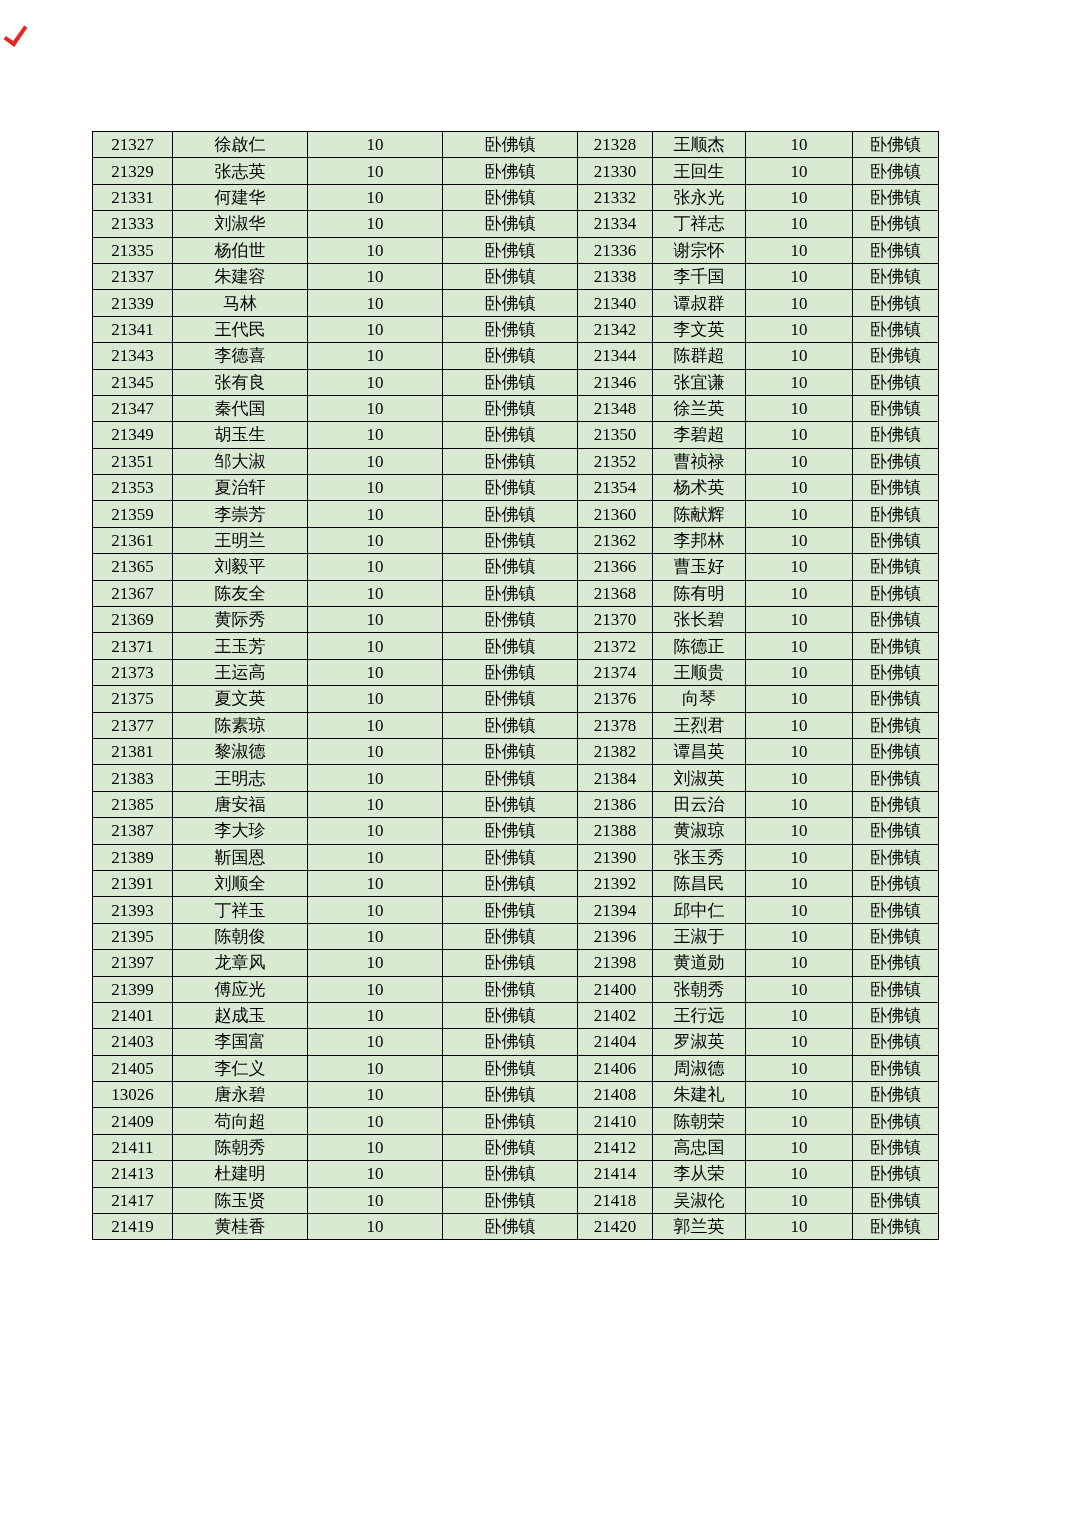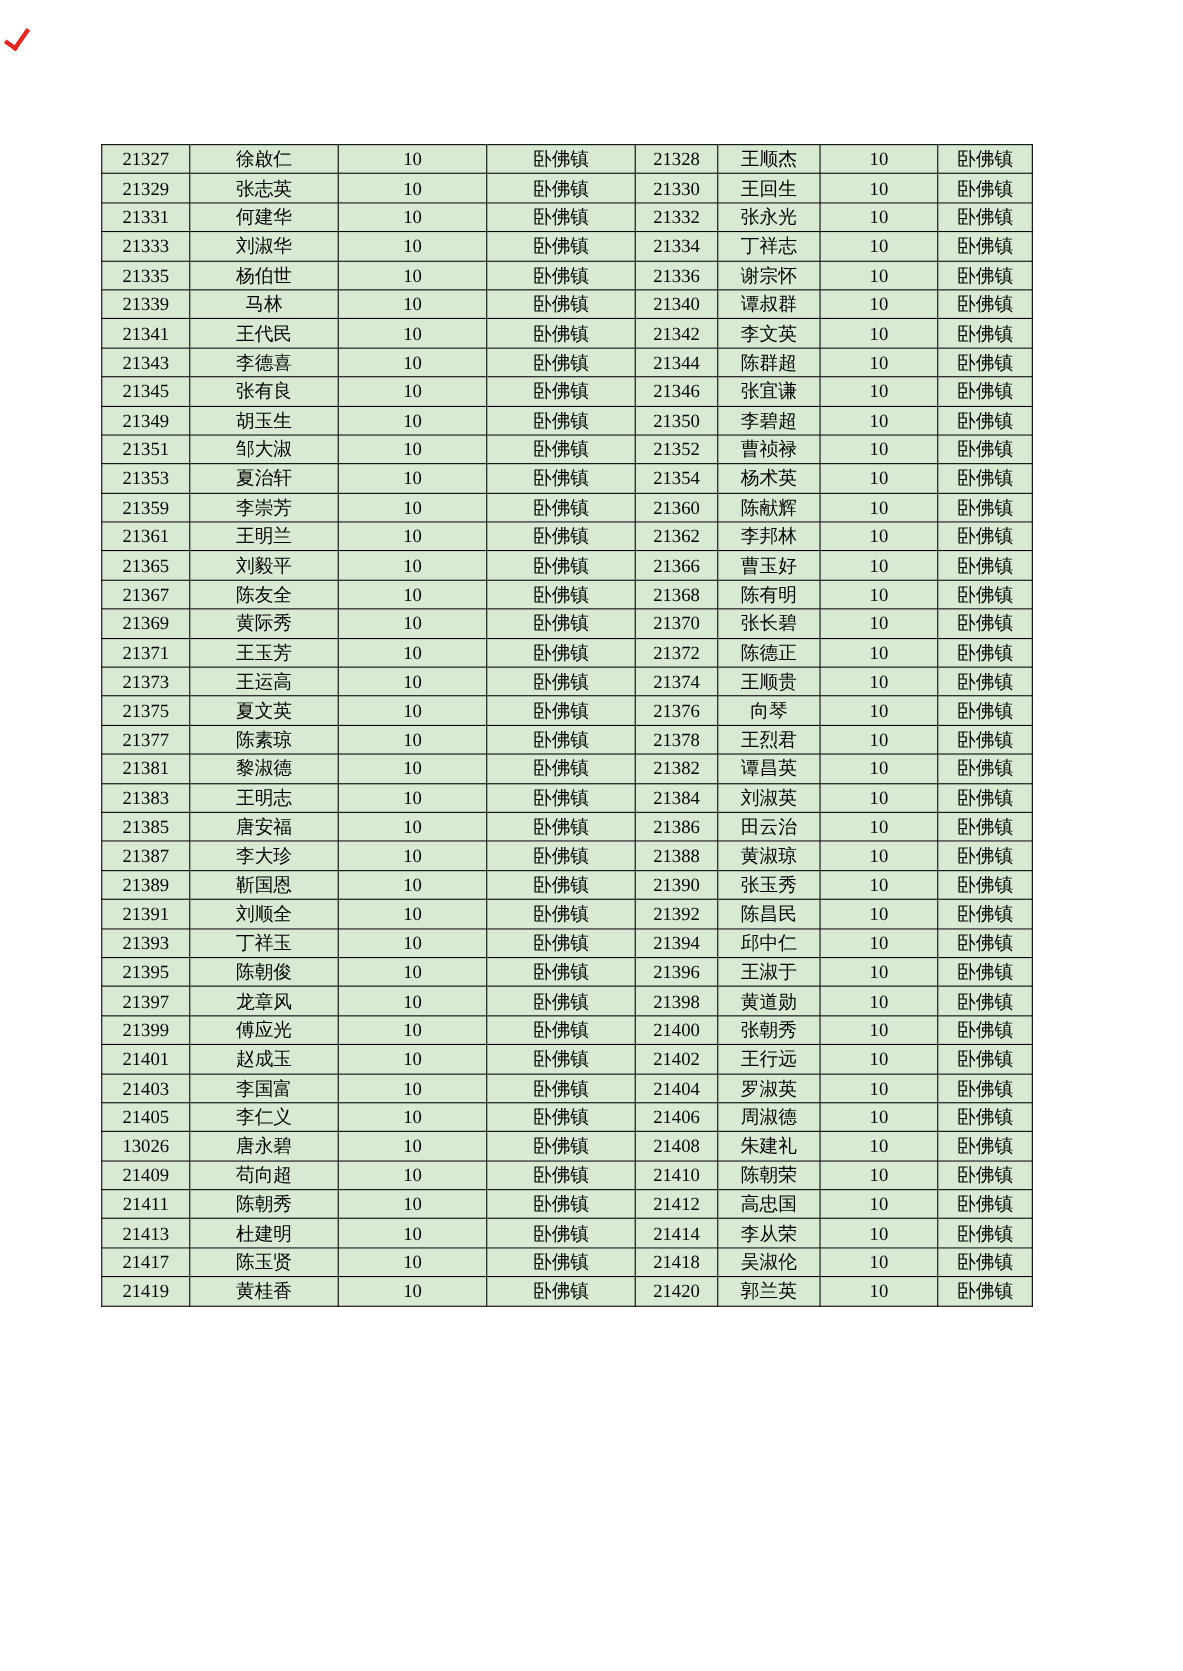--- a/index.html
+++ b/index.html
@@ -117,20 +117,30 @@
     <td>21335</td>
     <td>杨伯世</td>
     <td>10</td>
     <td>卧佛镇</td>
     <td>21336</td>
     <td>谢宗怀</td>
     <td>10</td>
     <td>卧佛镇</td>
   </tr>
 
+  <tr>
+    <td>21337</td>
+    <td>朱建容</td>
+    <td>10</td>
+    <td>卧佛镇</td>
+    <td>21338</td>
+    <td>李千国</td>
+    <td>10</td>
+    <td>卧佛镇</td>
+  </tr>
 
   <tr>
     <td>21339</td>
     <td>马林</td>
     <td>10</td>
     <td>卧佛镇</td>
     <td>21340</td>
     <td>谭叔群</td>
     <td>10</td>
     <td>卧佛镇</td>
@@ -162,20 +172,30 @@
     <td>21345</td>
     <td>张有良</td>
     <td>10</td>
     <td>卧佛镇</td>
     <td>21346</td>
     <td>张宜谦</td>
     <td>10</td>
     <td>卧佛镇</td>
   </tr>
 
+  <tr>
+    <td>21347</td>
+    <td>秦代国</td>
+    <td>10</td>
+    <td>卧佛镇</td>
+    <td>21348</td>
+    <td>徐兰英</td>
+    <td>10</td>
+    <td>卧佛镇</td>
+  </tr>
 
   <tr>
     <td>21349</td>
     <td>胡玉生</td>
     <td>10</td>
     <td>卧佛镇</td>
     <td>21350</td>
     <td>李碧超</td>
     <td>10</td>
     <td>卧佛镇</td>

